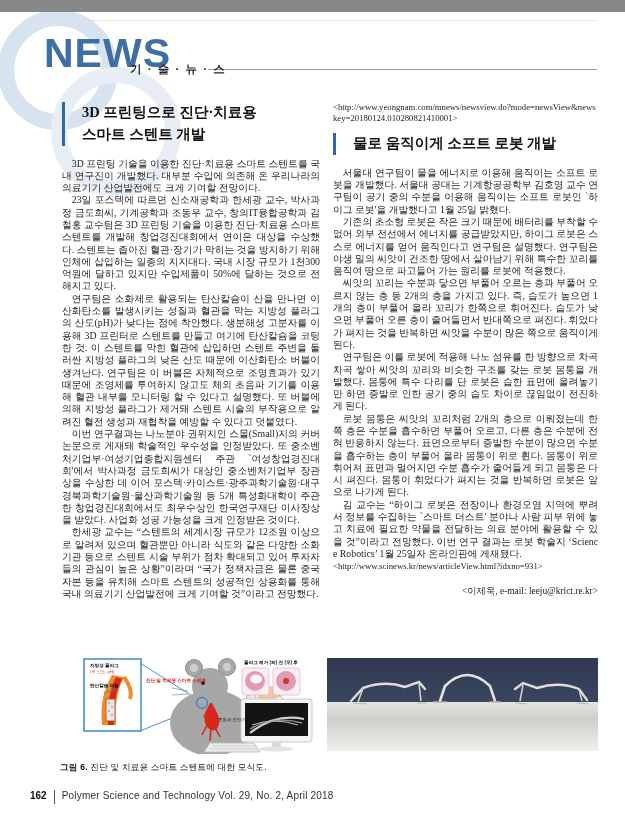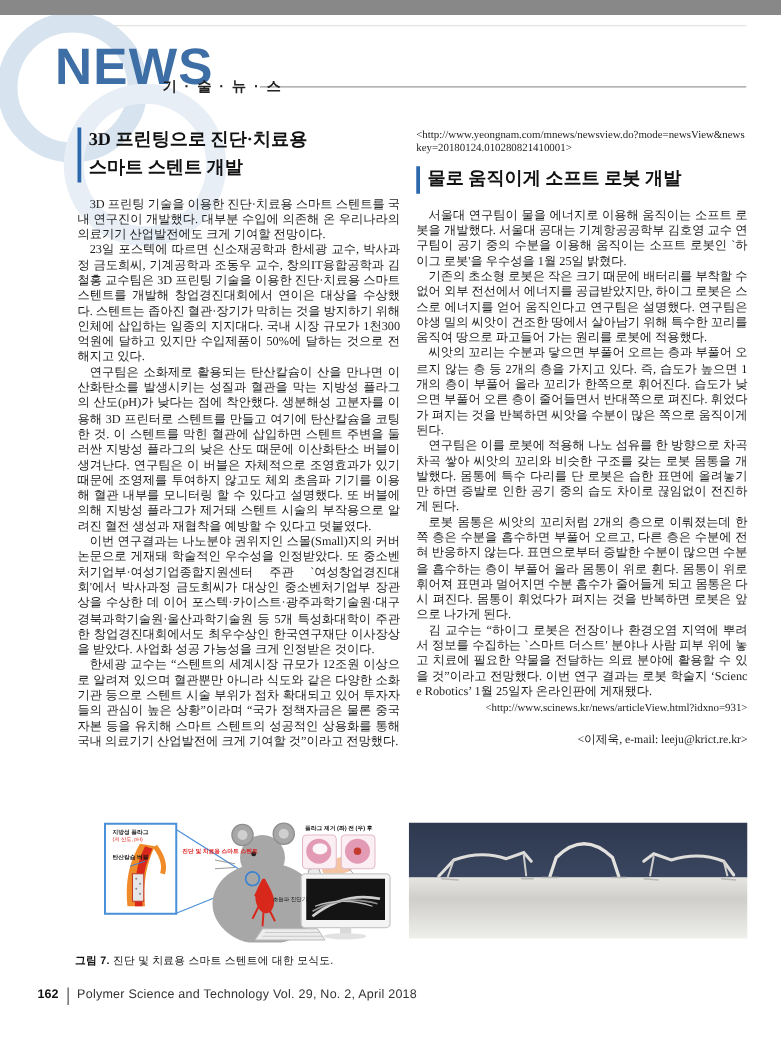--- a/index.html
+++ b/index.html
@@ -8,28 +8,28 @@
   .top-rule{position:absolute;left:30px;right:28px;top:8px;height:1px;background:#e3e3e3;}
   .rings{position:absolute;left:-12px;top:-14px;z-index:0;}
   .logo{position:absolute;left:44px;top:18px;font-family:"Liberation Sans",sans-serif;
         font-size:41px;font-weight:bold;letter-spacing:1px;color:#3e6ea6;z-index:1;}
   .logo-sub{position:absolute;left:130px;top:50px;font-family:"Liberation Sans",sans-serif;
         font-size:11.5px;font-weight:bold;letter-spacing:1.5px;color:#222;z-index:1;}
   .header-rule{position:absolute;left:208px;top:57px;right:28px;height:1px;background:#9a9a9a;}
   .content{position:absolute;left:62px;top:90px;width:536px;display:flex;gap:13px;}
   .col-left{width:258px;}
   .col-right{width:265px;}
-  .article-title{border-left:3px solid #2e68ac;padding-left:6px;font-size:14.5px;
+  .article-title{border-left:3px solid #2e68ac;padding-left:17px;font-size:14.5px;
         font-weight:bold;line-height:1.5;color:#111;}
   .body-text{margin-top:12px;font-size:9.8px;line-height:12.3px;text-align:justify;
         word-break:break-all;}
   .body-text p{margin:0;text-indent:1em;}
   .src-url{font-size:8.7px;line-height:11px;word-break:break-all;color:#222;}
   .r-title{margin-top:9px;}
-  .src-url2{font-size:8.7px;line-height:11px;text-align:right;word-break:break-all;margin-top:1px;}
+  .src-url2{font-size:8.7px;line-height:11px;word-break:break-all;margin-top:1px;}
   .byline{font-size:9.4px;text-align:right;margin-top:13px;}
   .fig{position:absolute;}
   .fig6{left:60px;top:643px;width:262px;}
   .fig7{left:327px;top:646px;width:271px;}
   .fig-caption{margin-top:4px;font-family:"Liberation Sans",sans-serif;font-size:8.6px;
         color:#111;letter-spacing:0.2px;}
   .fig-caption b{font-weight:bold;}
   .footer{position:absolute;left:30px;top:778px;display:flex;align-items:flex-start;
         font-family:"Liberation Sans",sans-serif;}
   .footer .pg{font-size:10px;font-weight:bold;color:#111;}
@@ -68,21 +68,21 @@
         <p>한세광 교수는 “스텐트의 세계시장 규모가 12조원 이상으로 알려져 있으며 혈관뿐만 아니라 식도와 같은 다양한 소화기관 등으로 스텐트 시술 부위가 점차 확대되고 있어 투자자들의 관심이 높은 상황”이라며 “국가 정책자금은 물론 중국 자본 등을 유치해 스마트 스텐트의 성공적인 상용화를 통해 국내 의료기기 산업발전에 크게 기여할 것”이라고 전망했다.</p>
       </div>
     </div>
 
     <div class="col-right">
       <div class="src-url">&lt;http://www.yeongnam.com/mnews/newsview.do?mode=newsView&amp;newskey=20180124.010280821410001&gt;</div>
       <div class="article-title r-title">
         <div>물로 움직이게 소프트 로봇 개발</div>
       </div>
       <div class="body-text">
-        <p>서울대 연구팀이 물을 에너지로 이용해 움직이는 소프트 로봇을 개발했다. 서울대 공대는 기계항공공학부 김호영 교수 연구팀이 공기 중의 수분을 이용해 움직이는 소프트 로봇인 `하이그 로봇'을 우수성을 1월 25일 밝혔다.</p>
+        <p>서울대 연구팀이 물을 에너지로 이용해 움직이는 소프트 로봇을 개발했다. 서울대 공대는 기계항공공학부 김호영 교수 연구팀이 공기 중의 수분을 이용해 움직이는 소프트 로봇인 `하이그 로봇'을 개발했다고 1월 25일 밝혔다.</p>
         <p>기존의 초소형 로봇은 작은 크기 때문에 배터리를 부착할 수 없어 외부 전선에서 에너지를 공급받았지만, 하이그 로봇은 스스로 에너지를 얻어 움직인다고 연구팀은 설명했다. 연구팀은 야생 밀의 씨앗이 건조한 땅에서 살아남기 위해 특수한 꼬리를 움직여 땅으로 파고들어 가는 원리를 로봇에 적용했다.</p>
         <p>씨앗의 꼬리는 수분과 닿으면 부풀어 오르는 층과 부풀어 오르지 않는 층 등 2개의 층을 가지고 있다. 즉, 습도가 높으면 1개의 층이 부풀어 올라 꼬리가 한쪽으로 휘어진다. 습도가 낮으면 부풀어 오른 층이 줄어들면서 반대쪽으로 펴진다. 휘었다가 펴지는 것을 반복하면 씨앗을 수분이 많은 쪽으로 움직이게 된다.</p>
         <p>연구팀은 이를 로봇에 적용해 나노 섬유를 한 방향으로 차곡차곡 쌓아 씨앗의 꼬리와 비슷한 구조를 갖는 로봇 몸통을 개발했다. 몸통에 특수 다리를 단 로봇은 습한 표면에 올려놓기만 하면 증발로 인한 공기 중의 습도 차이로 끊임없이 전진하게 된다.</p>
         <p>로봇 몸통은 씨앗의 꼬리처럼 2개의 층으로 이뤄졌는데 한쪽 층은 수분을 흡수하면 부풀어 오르고, 다른 층은 수분에 전혀 반응하지 않는다. 표면으로부터 증발한 수분이 많으면 수분을 흡수하는 층이 부풀어 올라 몸통이 위로 휜다. 몸통이 위로 휘어져 표면과 멀어지면 수분 흡수가 줄어들게 되고 몸통은 다시 펴진다. 몸통이 휘었다가 펴지는 것을 반복하면 로봇은 앞으로 나가게 된다.</p>
         <p>김 교수는 “하이그 로봇은 전장이나 환경오염 지역에 뿌려서 정보를 수집하는 `스마트 더스트' 분야나 사람 피부 위에 놓고 치료에 필요한 약물을 전달하는 의료 분야에 활용할 수 있을 것”이라고 전망했다. 이번 연구 결과는 로봇 학술지 ‘Science Robotics’ 1월 25일자 온라인판에 게재됐다.</p>
       </div>
       <div class="src-url2">&lt;http://www.scinews.kr/news/articleView.html?idxno=931&gt;</div>
       <div class="byline">&lt;이제욱, e-mail: leeju@krict.re.kr&gt;</div>
     </div>
   </div>
@@ -142,21 +142,21 @@
       <line x1="150" y1="94" x2="198" y2="94" stroke="#c4c4c4" stroke-width="0.7"></line>
 
       <text x="30" y="12" font-size="4.6" font-weight="bold" fill="#111">지방성 플라그</text>
       <text x="30" y="18" font-size="4.2" fill="#d8281c">(저 산도, pH)</text>
       <text x="30" y="32" font-size="4.6" font-weight="bold" fill="#111">탄산칼슘 버블</text>
       <text x="116" y="27" font-size="4.6" font-weight="bold" fill="#e02020" text-anchor="middle">진단 및 치료용 스마트 스텐트</text>
       <text x="172" y="66" font-size="4.4" fill="#111" text-anchor="middle">초음파 진단기</text>
       <text x="211" y="9" font-size="4.6" font-weight="bold" fill="#111" text-anchor="middle">플라그 제거 (좌) 전 (우) 후</text>
     </svg>
     <div class="fig-caption">
-      <b>그림 7.</b>
+      <b>그림 6.</b>
       <span>진단 및 치료용 스마트 스텐트에 대한 모식도.</span>
     </div>
   </div>
 
   <div class="fig fig7">
     <svg width="271" height="93" viewBox="0 0 271 93">
       <defs>
         <linearGradient id="floor" x1="0" y1="0" x2="0" y2="1">
           <stop offset="0" stop-color="#e6e5e1"></stop>
           <stop offset="0.35" stop-color="#cfceca"></stop>

